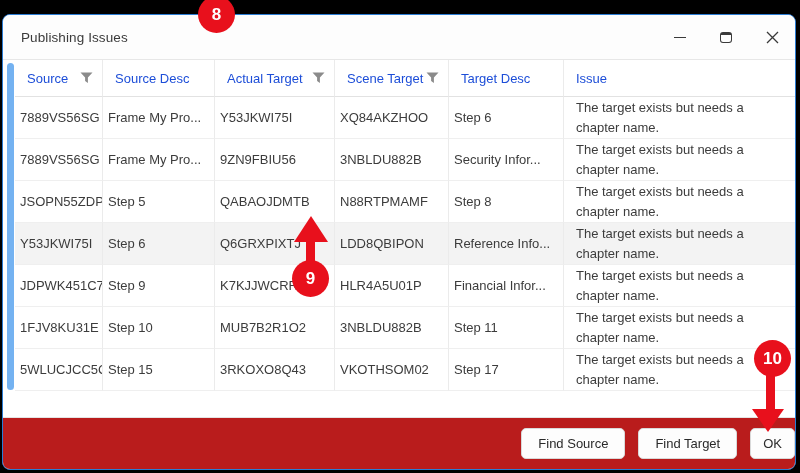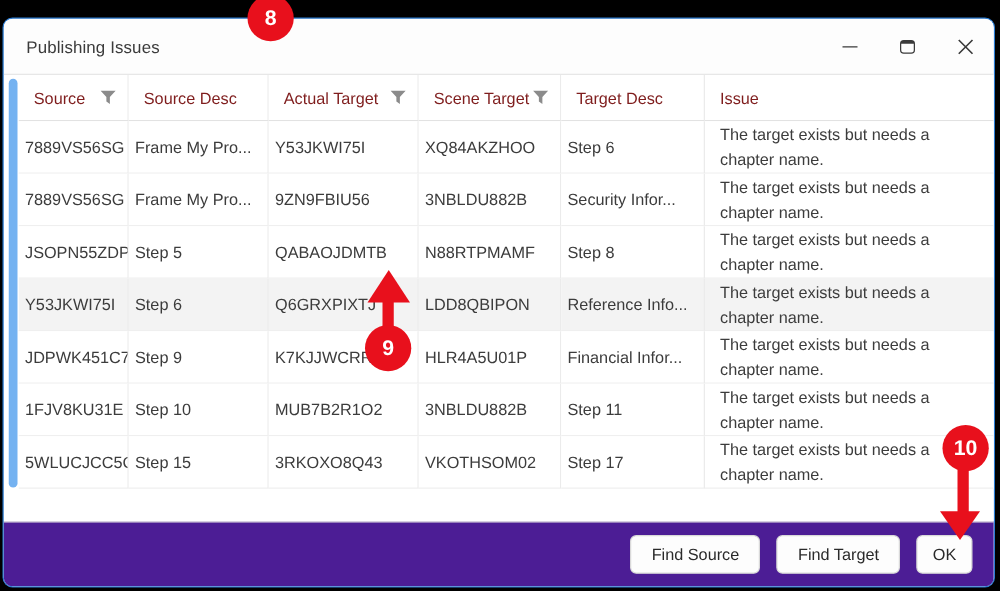--- a/index.html
+++ b/index.html
@@ -23,36 +23,36 @@
                border-radius:3px; display:block; }
   .close-glyph svg { display:block; }
 
   
   .grid-wrap { position:relative; flex:1; background:#fff; }
   .vscroll { position:absolute; left:4px; top:3px; width:7px; height:327px;
              background:#74b2f1; border-radius:4px; }
   .grid { margin-left:12px; display:grid;
           grid-template-columns:88px 112px 120px 114px 115px 1fr; }
   .hcell { height:37px; display:flex; align-items:center; padding-left:12px;
-           font-size:13px; color:#7f1d1d; border-bottom:1px solid #e2e2e2;
+           font-size:13px; color:#1d4ed8; border-bottom:1px solid #e2e2e2;
            border-right:1px solid #ebebeb; background:#fff; }
   .hcell.last { border-right:none; }
   .hcell .flt { margin-left:auto; margin-right:9px; display:flex; align-items:center; }
   .cell { height:42px; display:flex; align-items:center; padding-left:5px;
           font-size:13px; color:#3c3c3c; border-bottom:1px solid #efefef;
           border-right:1px solid #ebebeb; background:#fff; white-space:nowrap;
           overflow:hidden; }
   .cell.issue { white-space:normal; line-height:1.5; padding:3px 10px 3px 12px;
                 border-right:none; align-items:center; }
   .row-alt .cell { background:#f3f3f3; }
 
   
-  .footer { flex:0 0 52px; background:#4c1d95; border-top:1px solid #e4e4e4;
+  .footer { flex:0 0 52px; background:#b91c1c; border-top:1px solid #e4e4e4;
             display:flex; align-items:center; justify-content:flex-end;
-            gap:13px; padding-right:17px; }
+            gap:13px; }
   .btn { height:31px; background:#fdfdfd; border:1px solid #d9d9d9; border-radius:5px;
          font-size:13px; color:#2a2a2a; padding:0 16px; display:flex; align-items:center;
          font-family:"Liberation Sans", sans-serif; cursor:default; }
   .btn.ok { padding:0 12px; }
 
   
   .badge { position:absolute; width:37px; height:37px; border-radius:50%;
            background:#e8101c; color:#fff; font-size:17px; font-weight:bold;
            display:flex; align-items:center; justify-content:center; z-index:40; }
   .badge8  { left:198px; top:-4px; }

